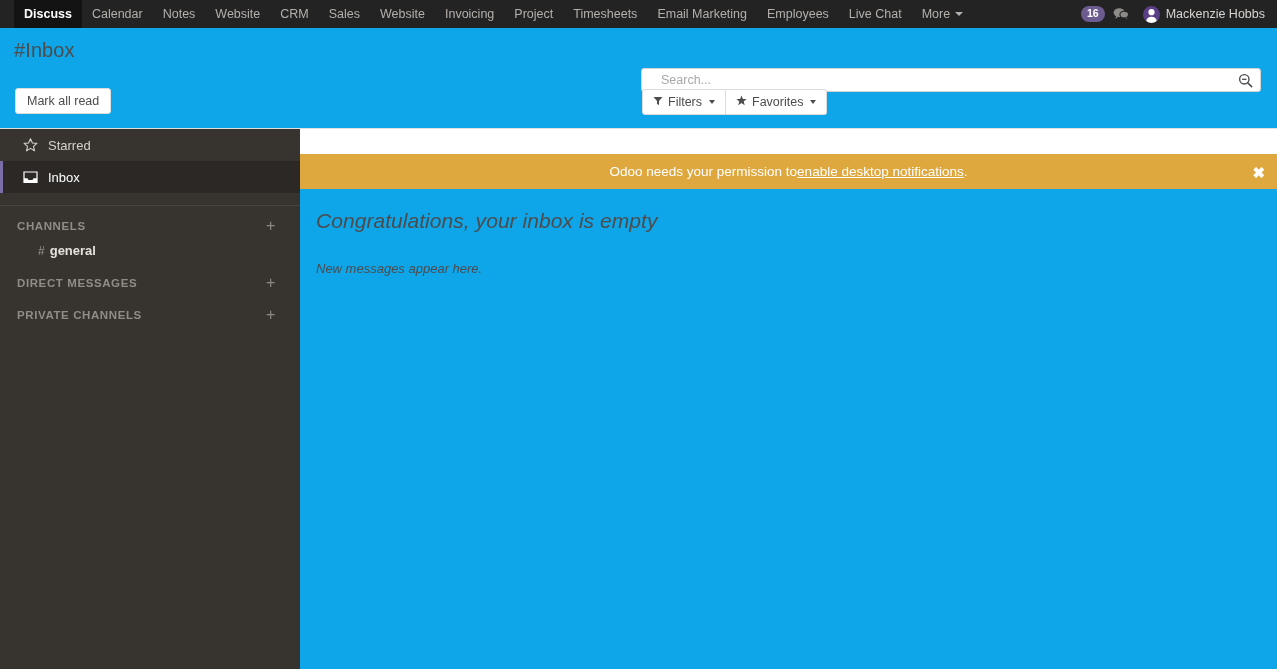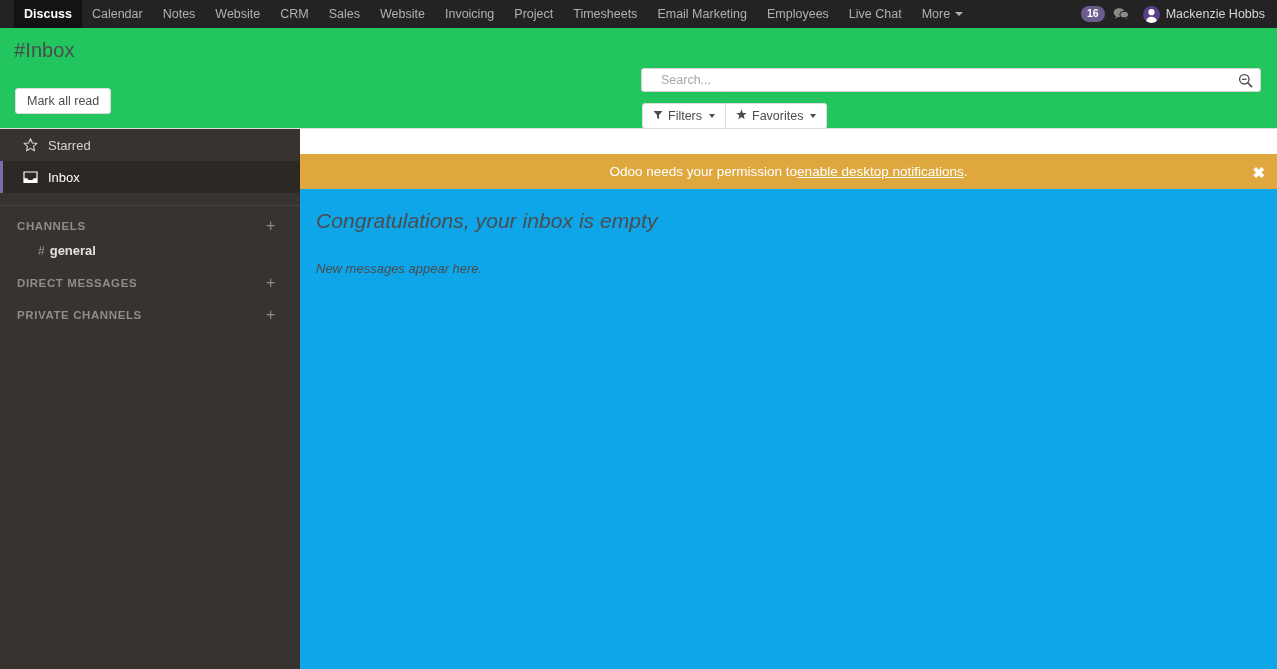--- a/index.html
+++ b/index.html
@@ -72,21 +72,21 @@
     width: 17px; height: 17px;
     border-radius: 50%;
     background: #5b3f86;
     display: flex; align-items: flex-end; justify-content: center;
     overflow: hidden;
     flex-shrink: 0;
   }
 
   
   .header {
-    background: #22c55e;
+    background: #0ea5e9;
     height: 101px;
     border-bottom: 1px solid #e0e0e0;
     position: relative;
   }
   .page-title {
     position: absolute;
     left: 14px; top: 11px;
     font-size: 20px;
     color: #4c4c4c;
     font-weight: normal;
@@ -131,21 +131,21 @@
   .search-input::placeholder { color: #a8a8a8; }
   .search-icon-btn {
     padding: 0 7px 0 4px;
     display: flex; align-items: center;
     cursor: pointer;
     color: #4c4c4c;
   }
 
   .filter-bar {
     position: absolute;
-    left: 642px; top: 88px;
+    left: 642px; top: 74px;
     transform: translateY(-50%);
     display: flex;
   }
   .filter-btn {
     background: #ffffff;
     border: 1px solid #dcdcdc;
     padding: 5px 10px;
     font-size: 12.5px;
     color: #4c4c4c;
     cursor: pointer;

